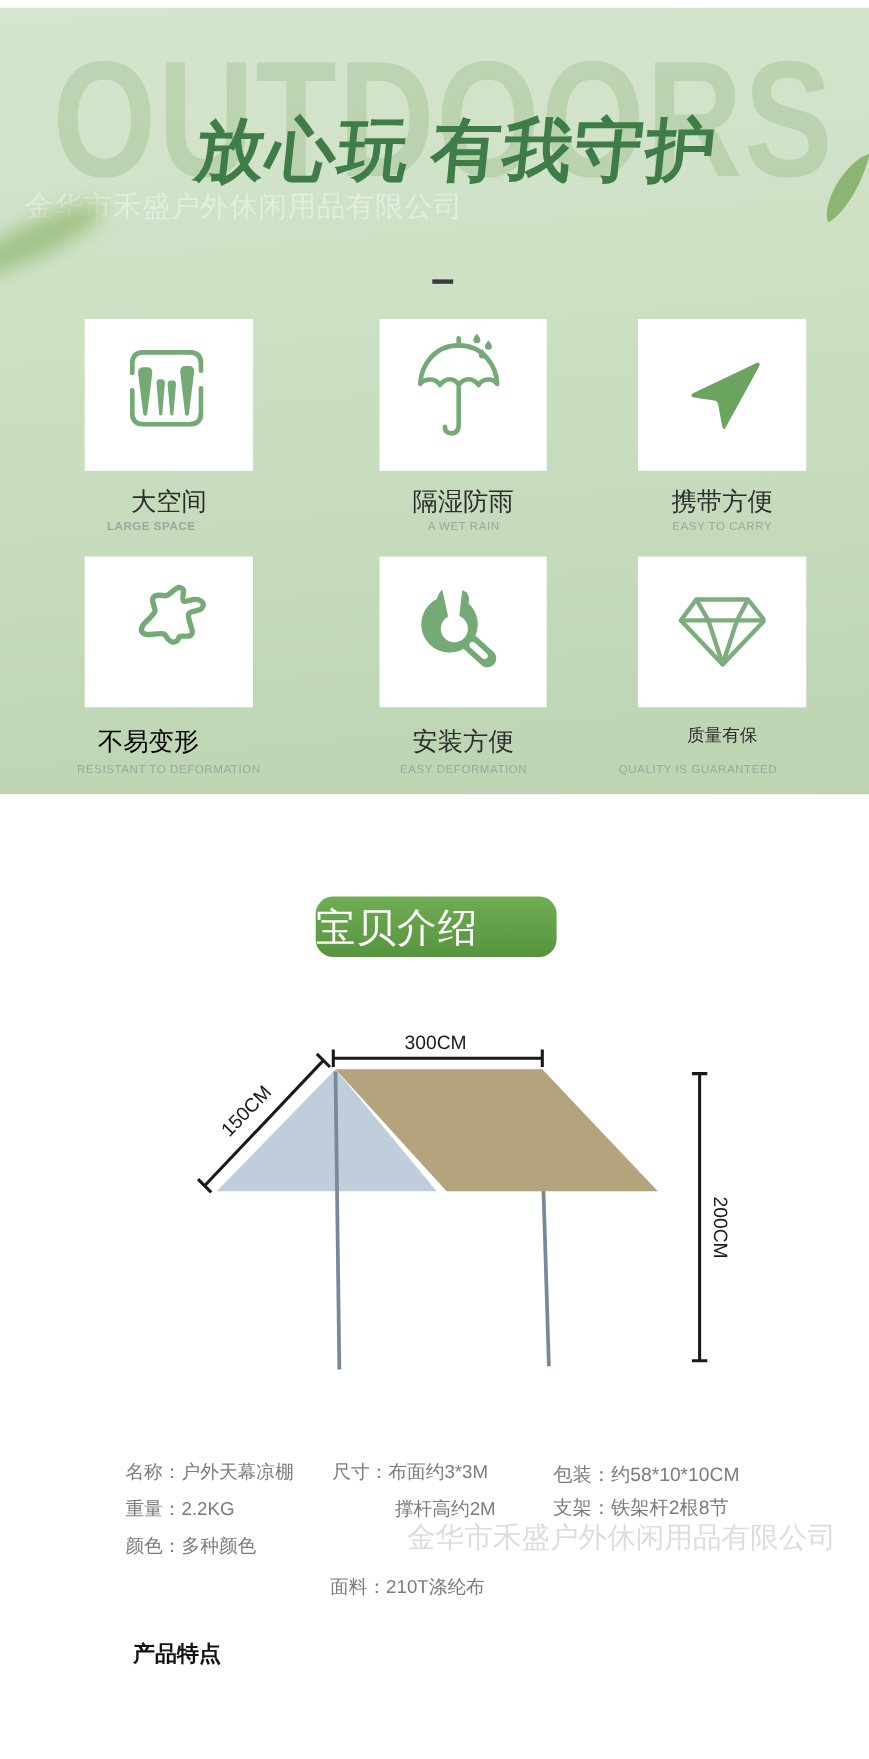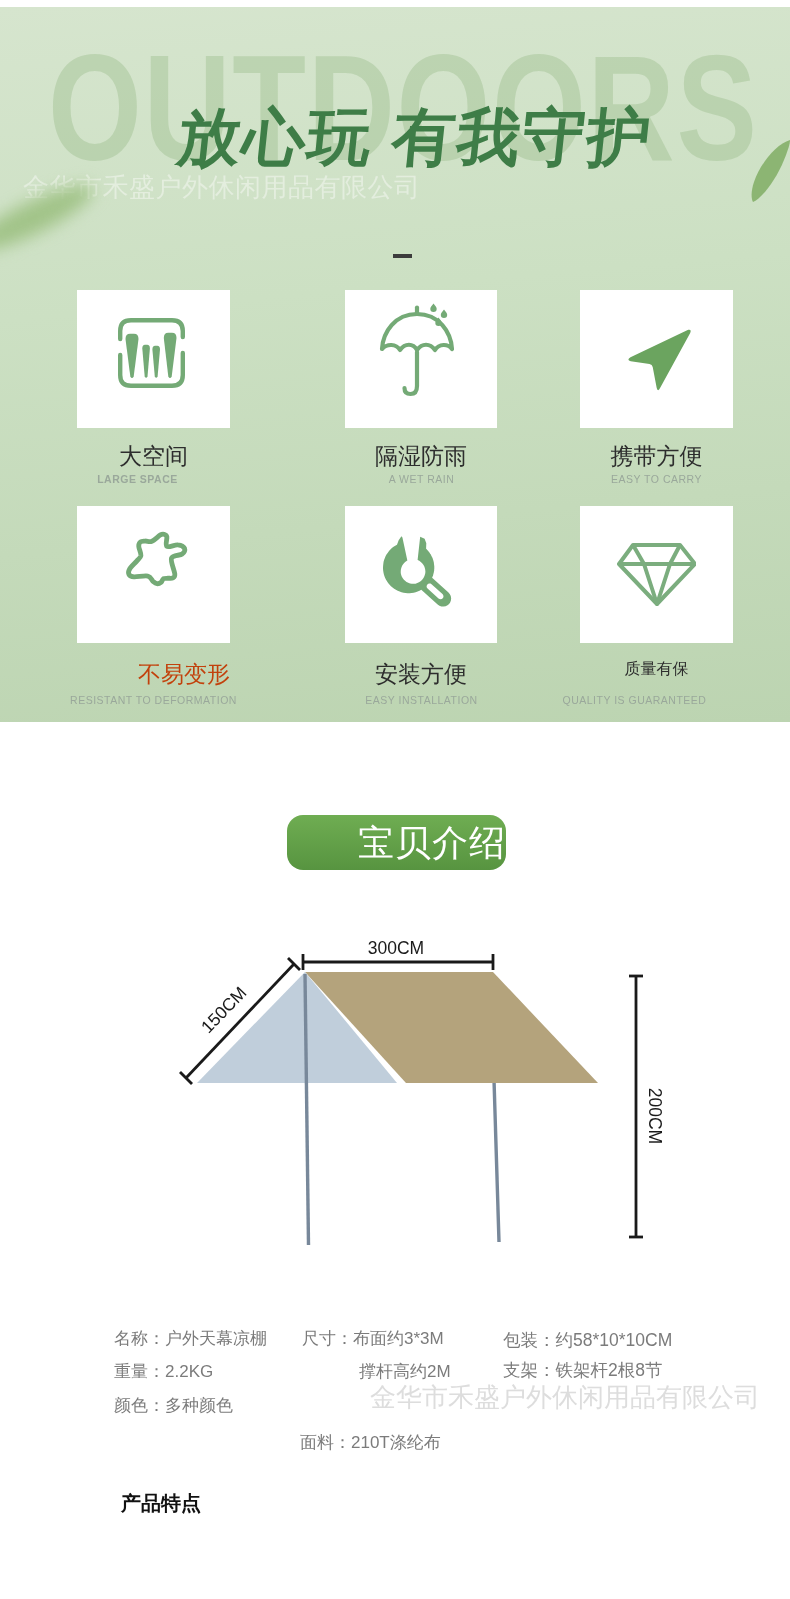--- a/index.html
+++ b/index.html
@@ -72,46 +72,46 @@
 
   <div class="abs" style="left:580px;top:441px;width:153px;text-align:center;font-size:23px;color:#2d2d2d;">携带方便</div>
   <div class="abs" style="left:550px;top:473px;width:213px;text-align:center;font-size:10.5px;color:#9aa89b;letter-spacing:0.5px;">EASY TO CARRY</div>
 
   <div class="abs" style="left:77px;top:506px;width:153px;height:137px;background:#fff;"></div>
 
   <svg class="abs" style="left:123px;top:527px;" width="66" height="62" viewBox="-4 -3 68 64">
     <path fill="none" stroke="#74aa76" stroke-width="5" d="M 34.5 5.2 C 36.6 4.0 37.2 4.2 38.3 4.5 C 39.4 4.8 40.7 5.1 41.2 7.2 C 41.6 9.2 39.3 15.6 41.2 17.0 C 43.1 18.4 49.5 15.1 52.6 15.5 C 55.6 15.8 58.7 17.5 59.5 19.1 C 60.2 20.7 59.3 23.3 57.0 24.9 C 54.8 26.6 47.3 25.8 46.0 29.2 C 44.7 32.6 49.1 42.0 49.4 45.4 C 49.6 48.8 48.5 48.8 47.4 49.5 C 46.2 50.3 44.1 49.8 42.5 49.9 C 40.9 50.1 38.9 49.7 37.6 50.4 C 36.4 51.1 36.4 53.3 35.3 54.1 C 34.1 55.0 32.4 55.7 31.0 55.5 C 29.6 55.3 28.5 54.4 26.9 53.1 C 25.4 51.8 24.9 48.4 21.6 47.7 C 18.4 46.9 10.6 48.7 7.4 48.5 C 4.1 48.2 2.9 47.4 2.1 46.0 C 1.4 44.6 1.5 42.6 2.8 40.3 C 4.1 38.0 8.2 34.5 10.1 32.2 C 12.0 29.9 14.0 29.0 14.4 26.5 C 14.7 23.9 12.2 19.2 12.2 16.8 C 12.1 14.5 12.8 13.3 14.0 12.4 C 15.1 11.5 17.1 11.7 19.0 11.5 C 21.0 11.4 23.2 12.8 25.8 11.7 C 28.3 10.7 32.4 6.4 34.5 5.2 Z"></path>
   </svg>
 
-  <div class="abs" style="left:77px;top:659px;width:153px;text-align:right;font-size:23px;color:#c2410c;">不易变形</div>
+  <div class="abs" style="left:89px;top:659px;width:153px;text-align:left;font-size:23px;color:#000000;">不易变形</div>
   <div class="abs" style="left:17px;top:694px;width:273px;text-align:center;font-size:10.5px;color:#9aa89b;letter-spacing:0.5px;">RESISTANT TO DEFORMATION</div>
 
   <div class="abs" style="left:345px;top:506px;width:152px;height:137px;background:#fff;"></div>
 
   <svg class="abs" style="left:382px;top:535px;" width="73" height="73" viewBox="-4 0 74 74">
     <path fill-rule="evenodd" fill="#74aa76" d="M 12.9 5.3 L 15.7 1.3 L 16.7 2.6 L 21.7 25.9 L 20.1 26.9 L 18.7 28.1 L 17.4 29.6 L 16.4 31.1 L 15.7 32.9 L 15.2 34.7 L 15.0 36.6 L 15.0 38.4 L 15.4 40.3 L 16.0 42.1 L 16.9 43.7 L 18.0 45.2 L 19.4 46.5 L 20.9 47.7 L 22.6 48.5 L 24.4 49.1 L 26.2 49.5 L 28.1 49.5 L 30.0 49.3 L 31.8 48.7 L 33.5 48.0 L 35.1 46.9 L 36.5 45.7 L 37.7 44.2 L 38.6 42.6 L 39.3 40.9 L 39.8 39.1 L 40.0 37.2 L 39.8 35.3 L 39.4 33.5 L 38.8 31.7 L 37.9 30.1 L 36.7 28.6 L 35.3 27.3 L 33.8 26.2 L 32.1 25.4 L 34.7 1.7 L 39.2 3.7 L 40.9 8.3 L 40.7 14.0 L 41.3 14.5 L 41.9 15.1 L 42.4 15.7 L 42.9 16.3 L 43.4 16.9 L 43.9 17.6 L 44.4 18.2 L 44.8 18.9 L 45.3 19.6 L 45.7 20.3 L 46.0 21.0 L 46.4 21.7 L 46.7 22.4 L 47.1 23.1 L 47.4 23.9 L 47.6 24.6 L 47.9 25.4 L 48.1 26.2 L 48.3 26.9 L 48.5 27.7 L 48.6 28.5 L 48.7 29.3 L 48.8 30.1 L 48.9 30.9 L 49.0 31.7 L 49.0 32.5 L 49.0 33.3 L 49.0 34.1 L 48.9 34.9 L 48.9 35.7 L 48.8 36.5 L 48.6 37.3 L 48.5 38.1 L 48.3 38.9 L 48.1 39.6 L 47.9 40.4 L 47.7 41.2 L 47.4 41.9 L 47.1 42.7 L 46.8 43.4 L 63.4 58.4 L 63.4 58.4 L 64.8 60.0 L 65.7 61.9 L 66.1 64.0 L 65.9 66.2 L 65.2 68.2 L 64.0 69.9 L 62.4 71.3 L 60.5 72.2 L 58.4 72.6 L 56.2 72.5 L 54.2 71.8 L 52.4 70.5 L 35.8 55.6 L 34.0 56.6 L 32.1 57.4 L 30.1 58.0 L 28.1 58.5 L 26.1 58.8 L 24.0 59.0 L 21.9 59.0 L 19.9 58.8 L 17.8 58.5 L 15.8 58.0 L 13.9 57.3 L 11.9 56.5 L 10.1 55.6 L 8.3 54.5 L 6.7 53.2 L 5.1 51.9 L 3.7 50.4 L 2.4 48.8 L 1.2 47.1 L 0.1 45.3 L -0.8 43.5 L -1.6 41.5 L -2.2 39.6 L -2.6 37.5 L -2.9 35.5 L -3.0 33.4 L -2.9 31.3 L -2.7 29.3 L -2.4 27.2 L -1.8 25.2 L -1.1 23.3 L -0.3 21.4 L 0.7 19.6 L 1.9 17.9 L 3.1 16.2 L 4.5 14.7 L 6.0 13.3 L 7.7 12.0 L 9.4 10.8 L 11.2 9.8 Z M 57.3 59.9 L 58.0 60.8 L 58.3 62.0 L 58.2 63.1 L 57.6 64.1 L 56.6 64.8 L 55.5 65.1 L 54.3 64.9 L 53.3 64.3 L 42.2 54.3 L 41.5 53.4 L 41.2 52.2 L 41.4 51.1 L 42.0 50.1 L 42.9 49.4 L 44.0 49.1 L 45.2 49.2 L 46.2 49.8 Z"></path>
   </svg>
 
   <div class="abs" style="left:345px;top:659px;width:152px;text-align:center;font-size:23px;color:#2d2d2d;">安装方便</div>
-  <div class="abs" style="left:315px;top:694px;width:213px;text-align:center;font-size:10.5px;color:#9aa89b;letter-spacing:0.5px;">EASY INSTALLATION</div>
+  <div class="abs" style="left:315px;top:694px;width:213px;text-align:center;font-size:10.5px;color:#9aa89b;letter-spacing:0.5px;">EASY DEFORMATION</div>
 
   <div class="abs" style="left:580px;top:506px;width:153px;height:137px;background:#fff;"></div>
 
   <svg class="abs" style="left:616px;top:537px;" width="80" height="70" viewBox="0 0 80 70">
     <g stroke="#7bad7e" stroke-width="4" fill="none" stroke-linejoin="round">
       <path d="M17 8 L64 8 L79 27 L41 67 L3 27 Z"></path>
       <path d="M3 27 L79 27"></path>
       <path d="M17 8 L28 27 L41 67 L54 27 L64 8"></path>
     </g>
   </svg>
 
   <div class="abs" style="left:580px;top:659px;width:153px;text-align:center;font-size:16px;color:#2d2d2d;">质量有保</div>
   <div class="abs" style="left:528px;top:694px;width:213px;text-align:center;font-size:10.5px;color:#9aa89b;letter-spacing:0.5px;">QUALITY IS GUARANTEED</div>
 
-  <div class="abs" style="left:287px;top:815px;width:219px;height:55px;border-radius:16px;background:linear-gradient(180deg,#6fad52 0%,#579440 100%);color:#ffffff;font-size:36px;letter-spacing:1px;text-align:right;line-height:56px;">宝贝介绍</div>
+  <div class="abs" style="left:287px;top:815px;width:219px;height:55px;border-radius:16px;background:linear-gradient(180deg,#6fad52 0%,#579440 100%);color:#ffffff;font-size:36px;letter-spacing:1px;text-align:left;line-height:56px;">宝贝介绍</div>
 
   <svg class="abs" style="left:0;top:930px;" width="790" height="345" viewBox="0 0 790 345">
 
     <line x1="494" y1="150" x2="499" y2="312" stroke="#78889a" stroke-width="3.4"></line>
 
     <polygon points="305,42 493,42 598,153 406,153" fill="#b4a37c"></polygon>
 
     <polygon points="305,42 197,153 397,153" fill="#c0cedb"></polygon>
 
     <line x1="305" y1="44" x2="308.5" y2="315" stroke="#78889a" stroke-width="3.4"></line>

